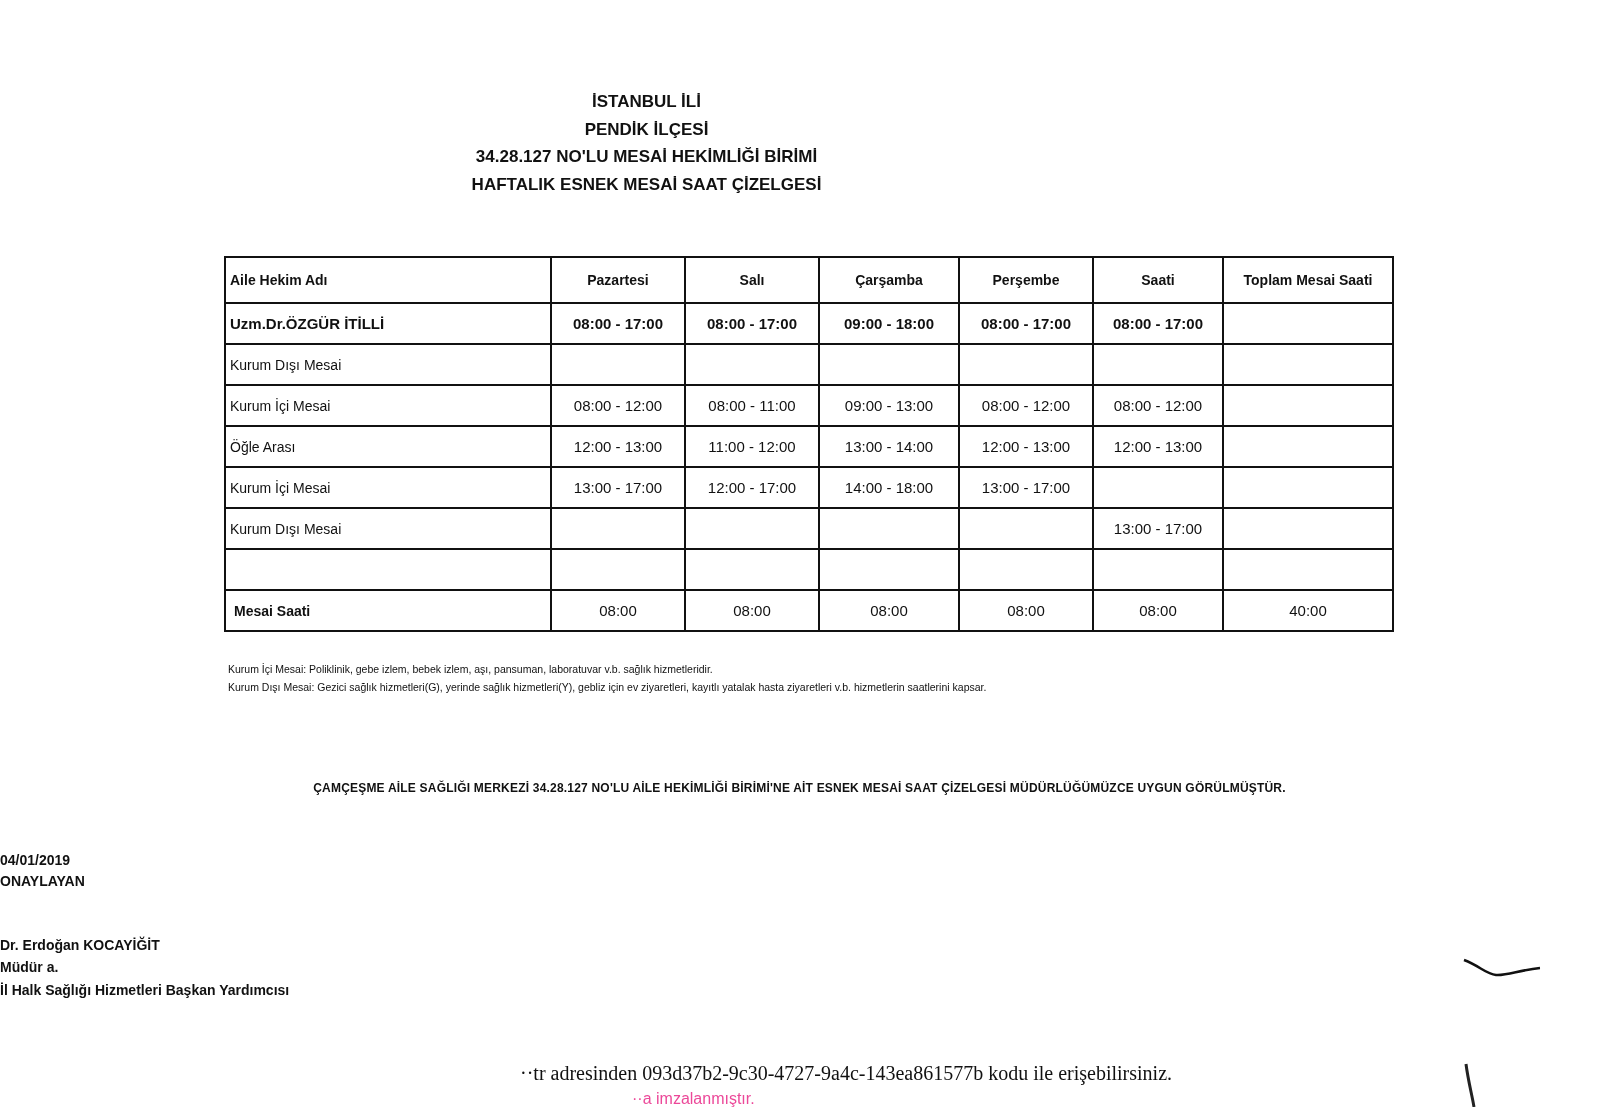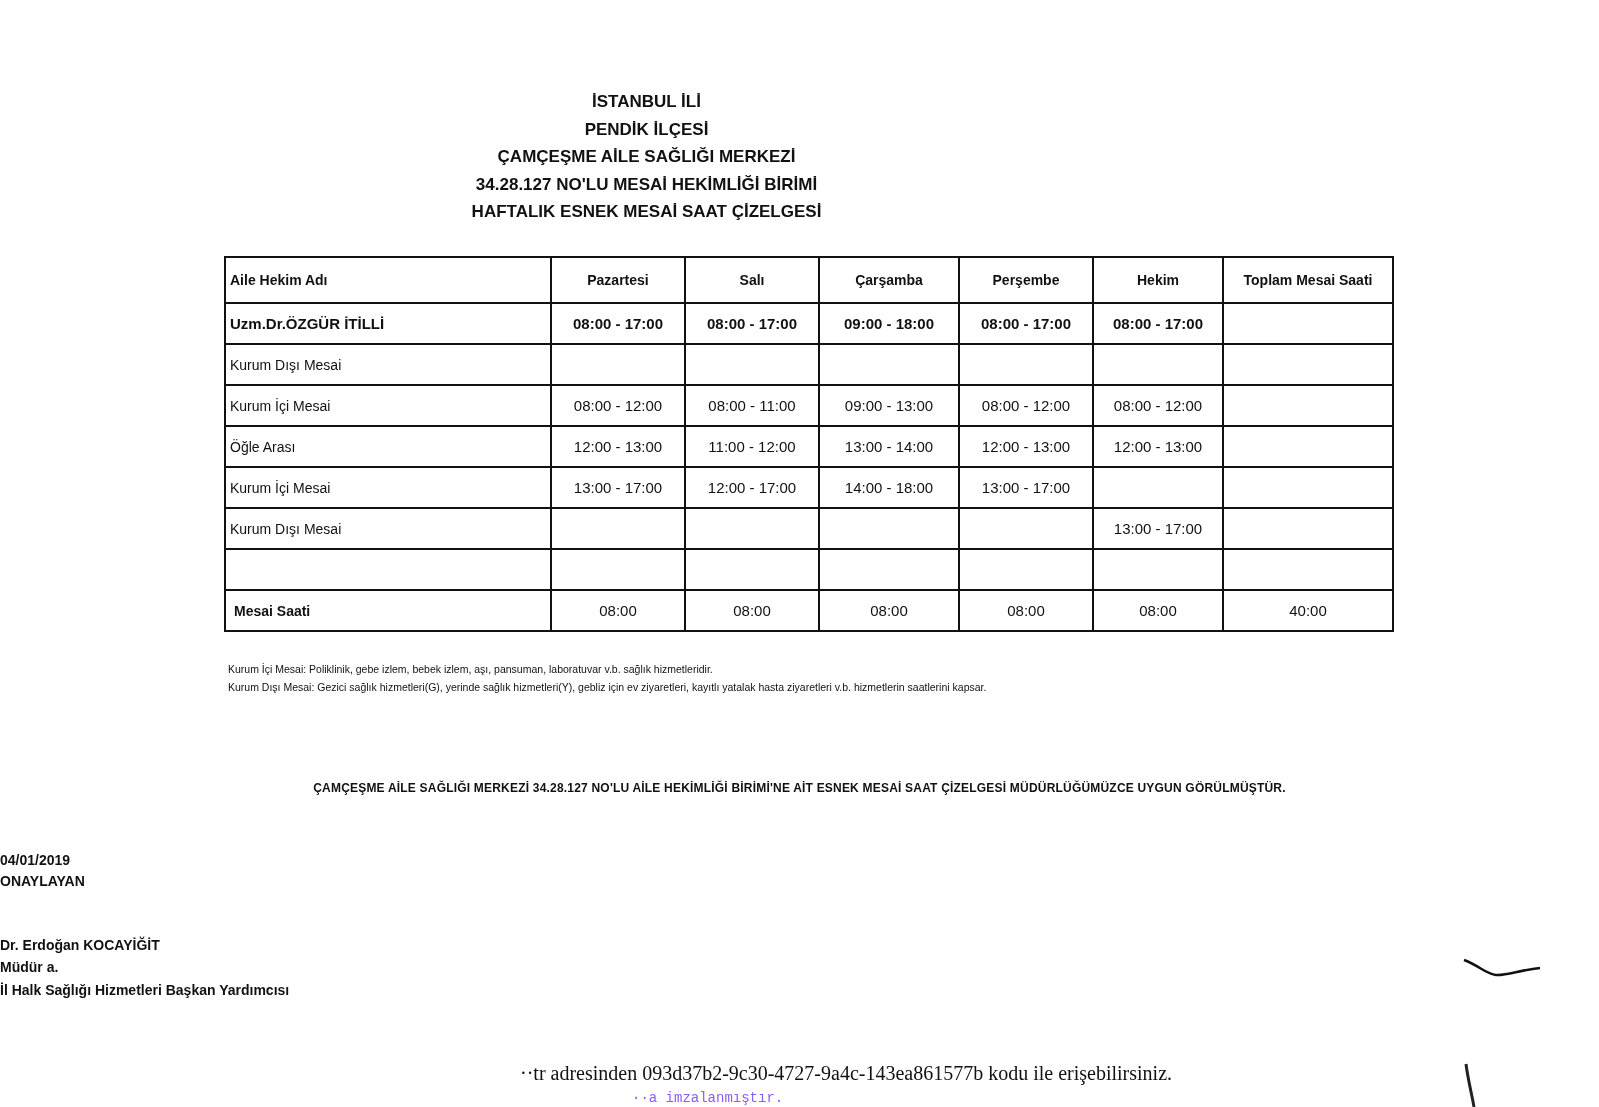--- a/index.html
+++ b/index.html
@@ -34,30 +34,29 @@
     position: absolute; left: 0; width: 1599px; top: 781px; text-align: center;
     font-weight: bold; font-size: 12px; letter-spacing: 0.2px;
   }
   .sign {
     position: absolute; left: 0; width: 1599px; font-weight: bold; font-size: 14px; line-height: 21px;
   }
   .verify {
     position: absolute; left: 520px; top: 1062px; font-family: "Liberation Serif", serif; font-size: 20px; color: #111;
   }
   .verify2 {
-    position: absolute; left: 632px; top: 1090px; font-family: Liberation Mono, monospace; font-size: 14px; color: #8b5cf6;
+    position: absolute; left: 632px; top: 1090px; font-family: Liberation Sans, sans-serif; font-size: 16px; color: #ec4899;
   }
 </style>
 </head>
 <body>
 
 <div class="title-block">
   <div>İSTANBUL İLİ</div>
   <div>PENDİK İLÇESİ</div>
-  <div>ÇAMÇEŞME AİLE SAĞLIĞI MERKEZİ</div>
   <div>34.28.127 NO'LU MESAİ HEKİMLİĞİ BİRİMİ</div>
   <div>HAFTALIK ESNEK MESAİ SAAT ÇİZELGESİ</div>
 </div>
 
 <table class="sched">
   <colgroup>
     <col style="width:326px">
       <col style="width:134px">
       <col style="width:134px">
       <col style="width:140px">
@@ -65,21 +64,21 @@
       <col style="width:130px">
       <col style="width:170px">
   </colgroup>
   <tbody>
       <tr>
     <th class="name-col">Aile Hekim Adı</th>
     <th>Pazartesi</th>
     <th>Salı</th>
     <th>Çarşamba</th>
     <th>Perşembe</th>
-    <th>Hekim</th>
+    <th>Saati</th>
     <th class="total-h">Toplam Mesai Saati</th>
   </tr>
   <tr>
     <td class="label doctor-name">Uzm.Dr.ÖZGÜR İTİLLİ</td>
     <td class="bold-times">08:00 - 17:00</td>
     <td class="bold-times">08:00 - 17:00</td>
     <td class="bold-times">09:00 - 18:00</td>
     <td class="bold-times">08:00 - 17:00</td>
     <td class="bold-times">08:00 - 17:00</td>
     <td></td>

